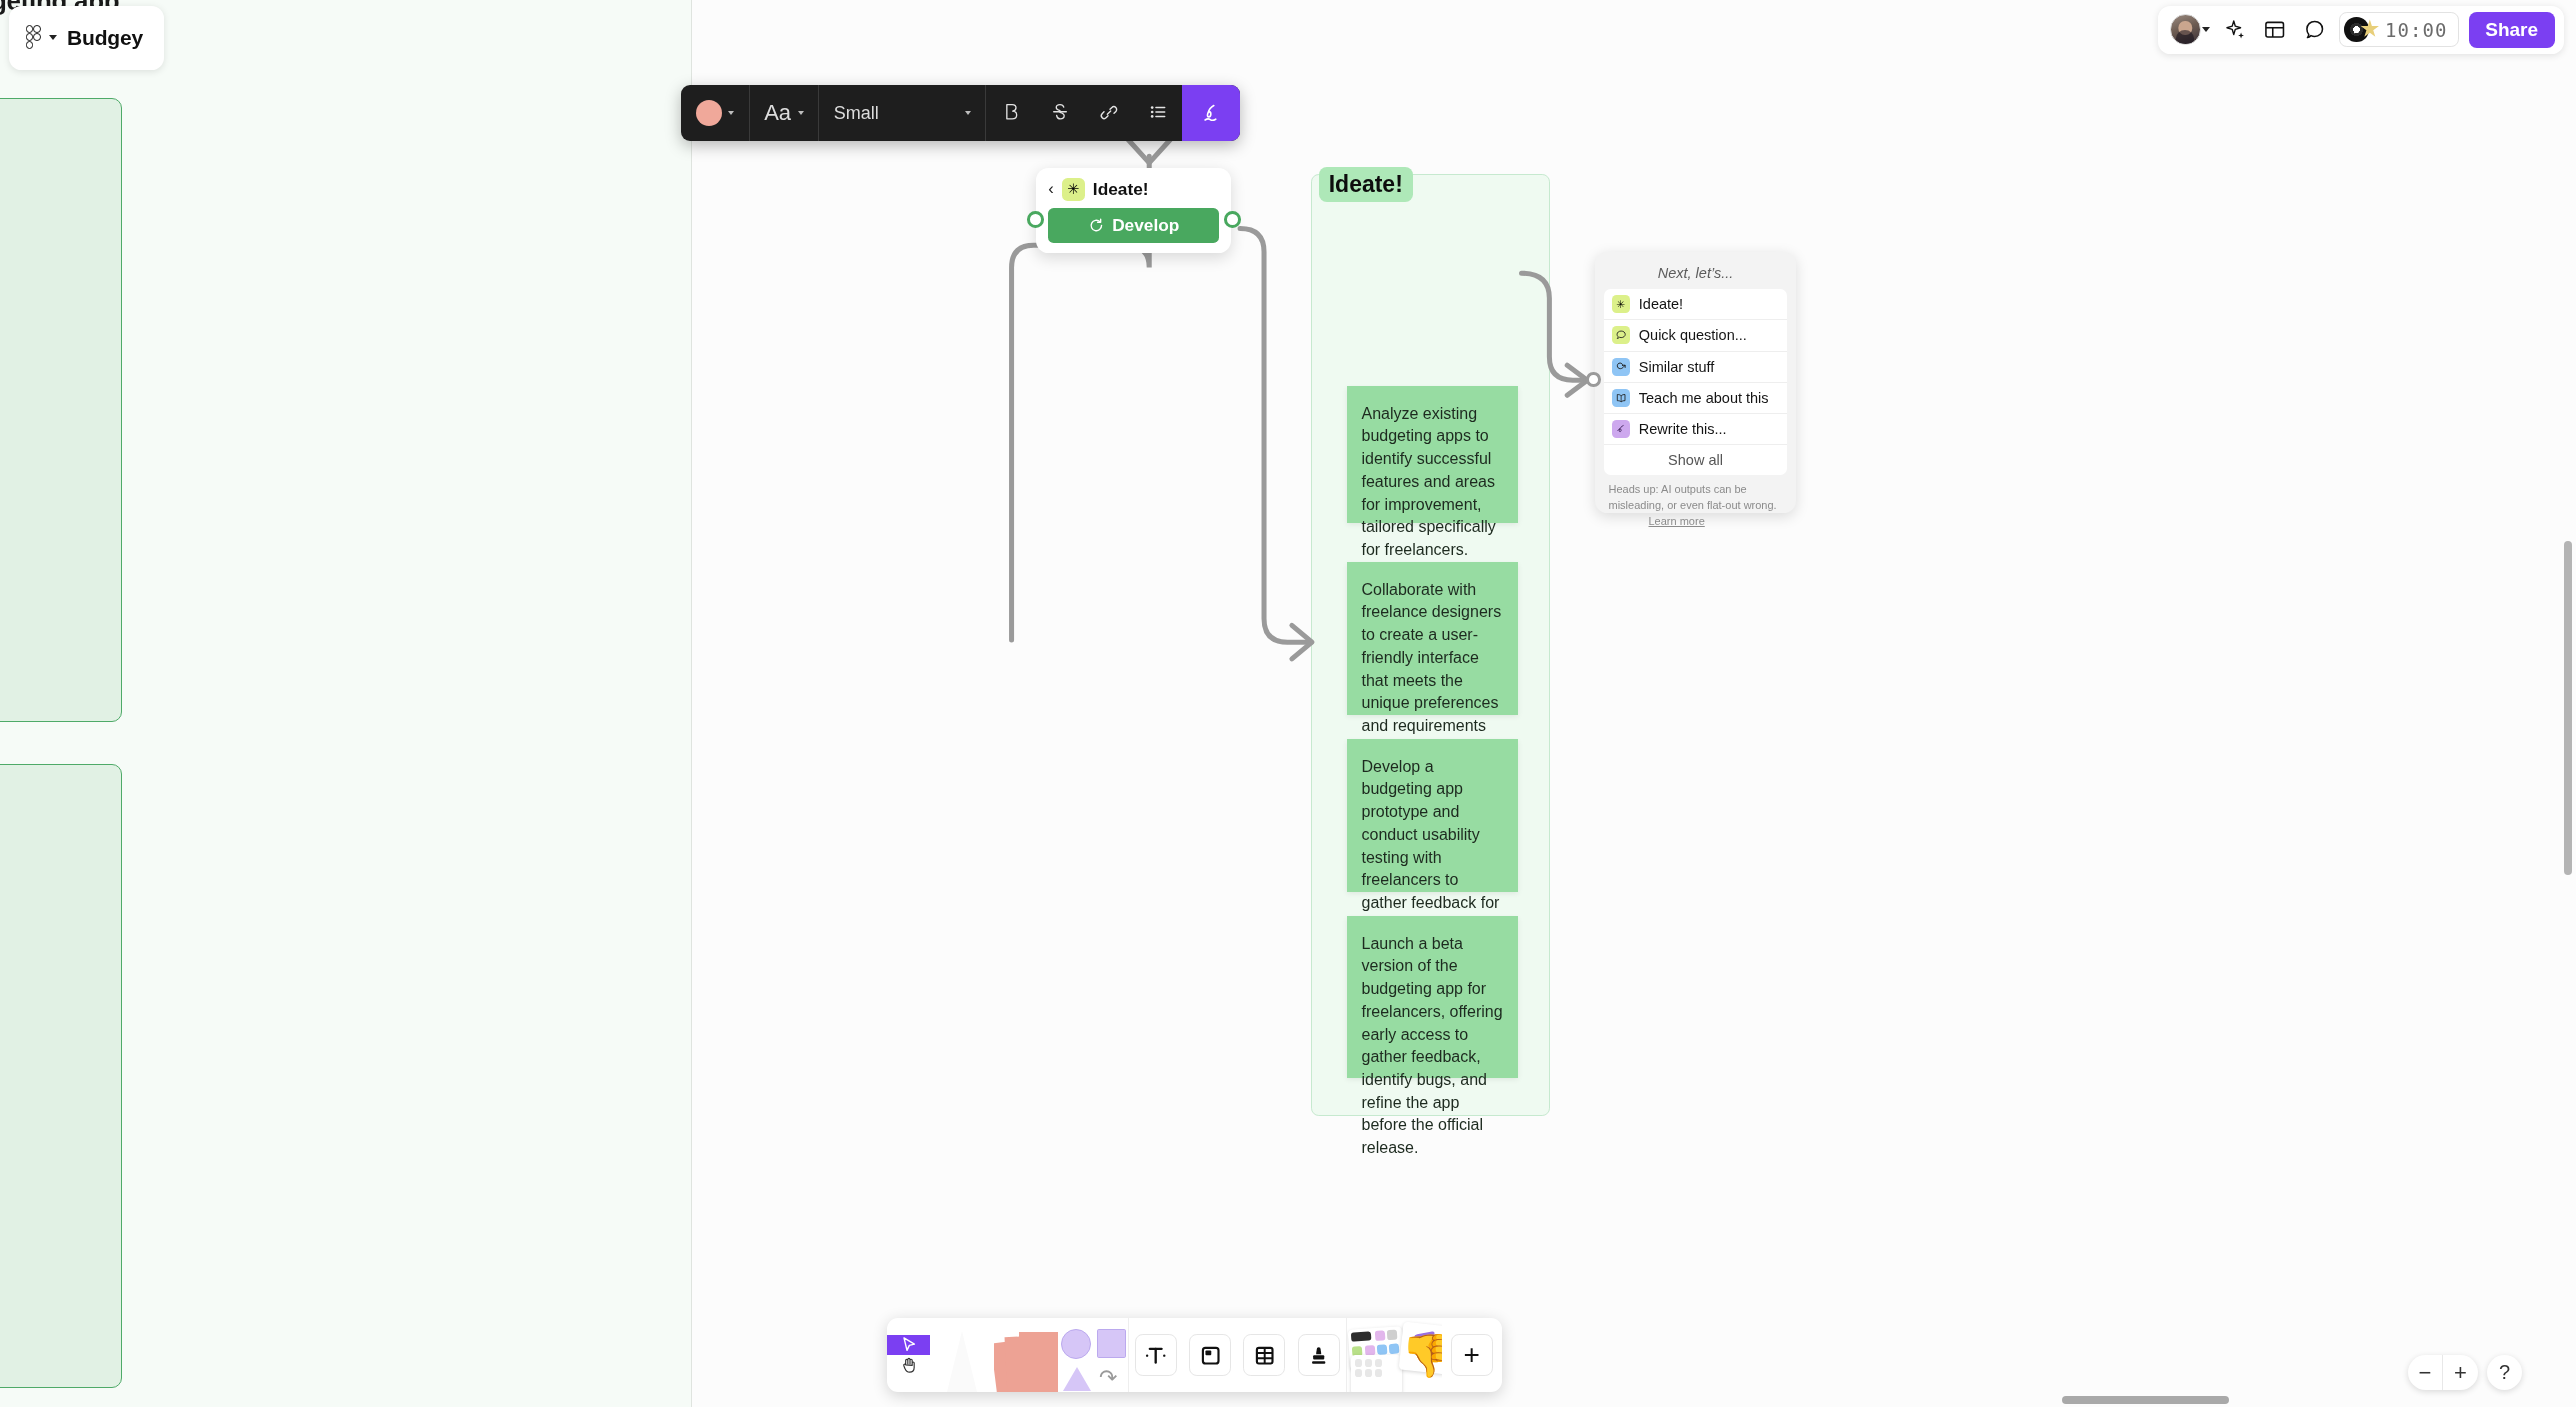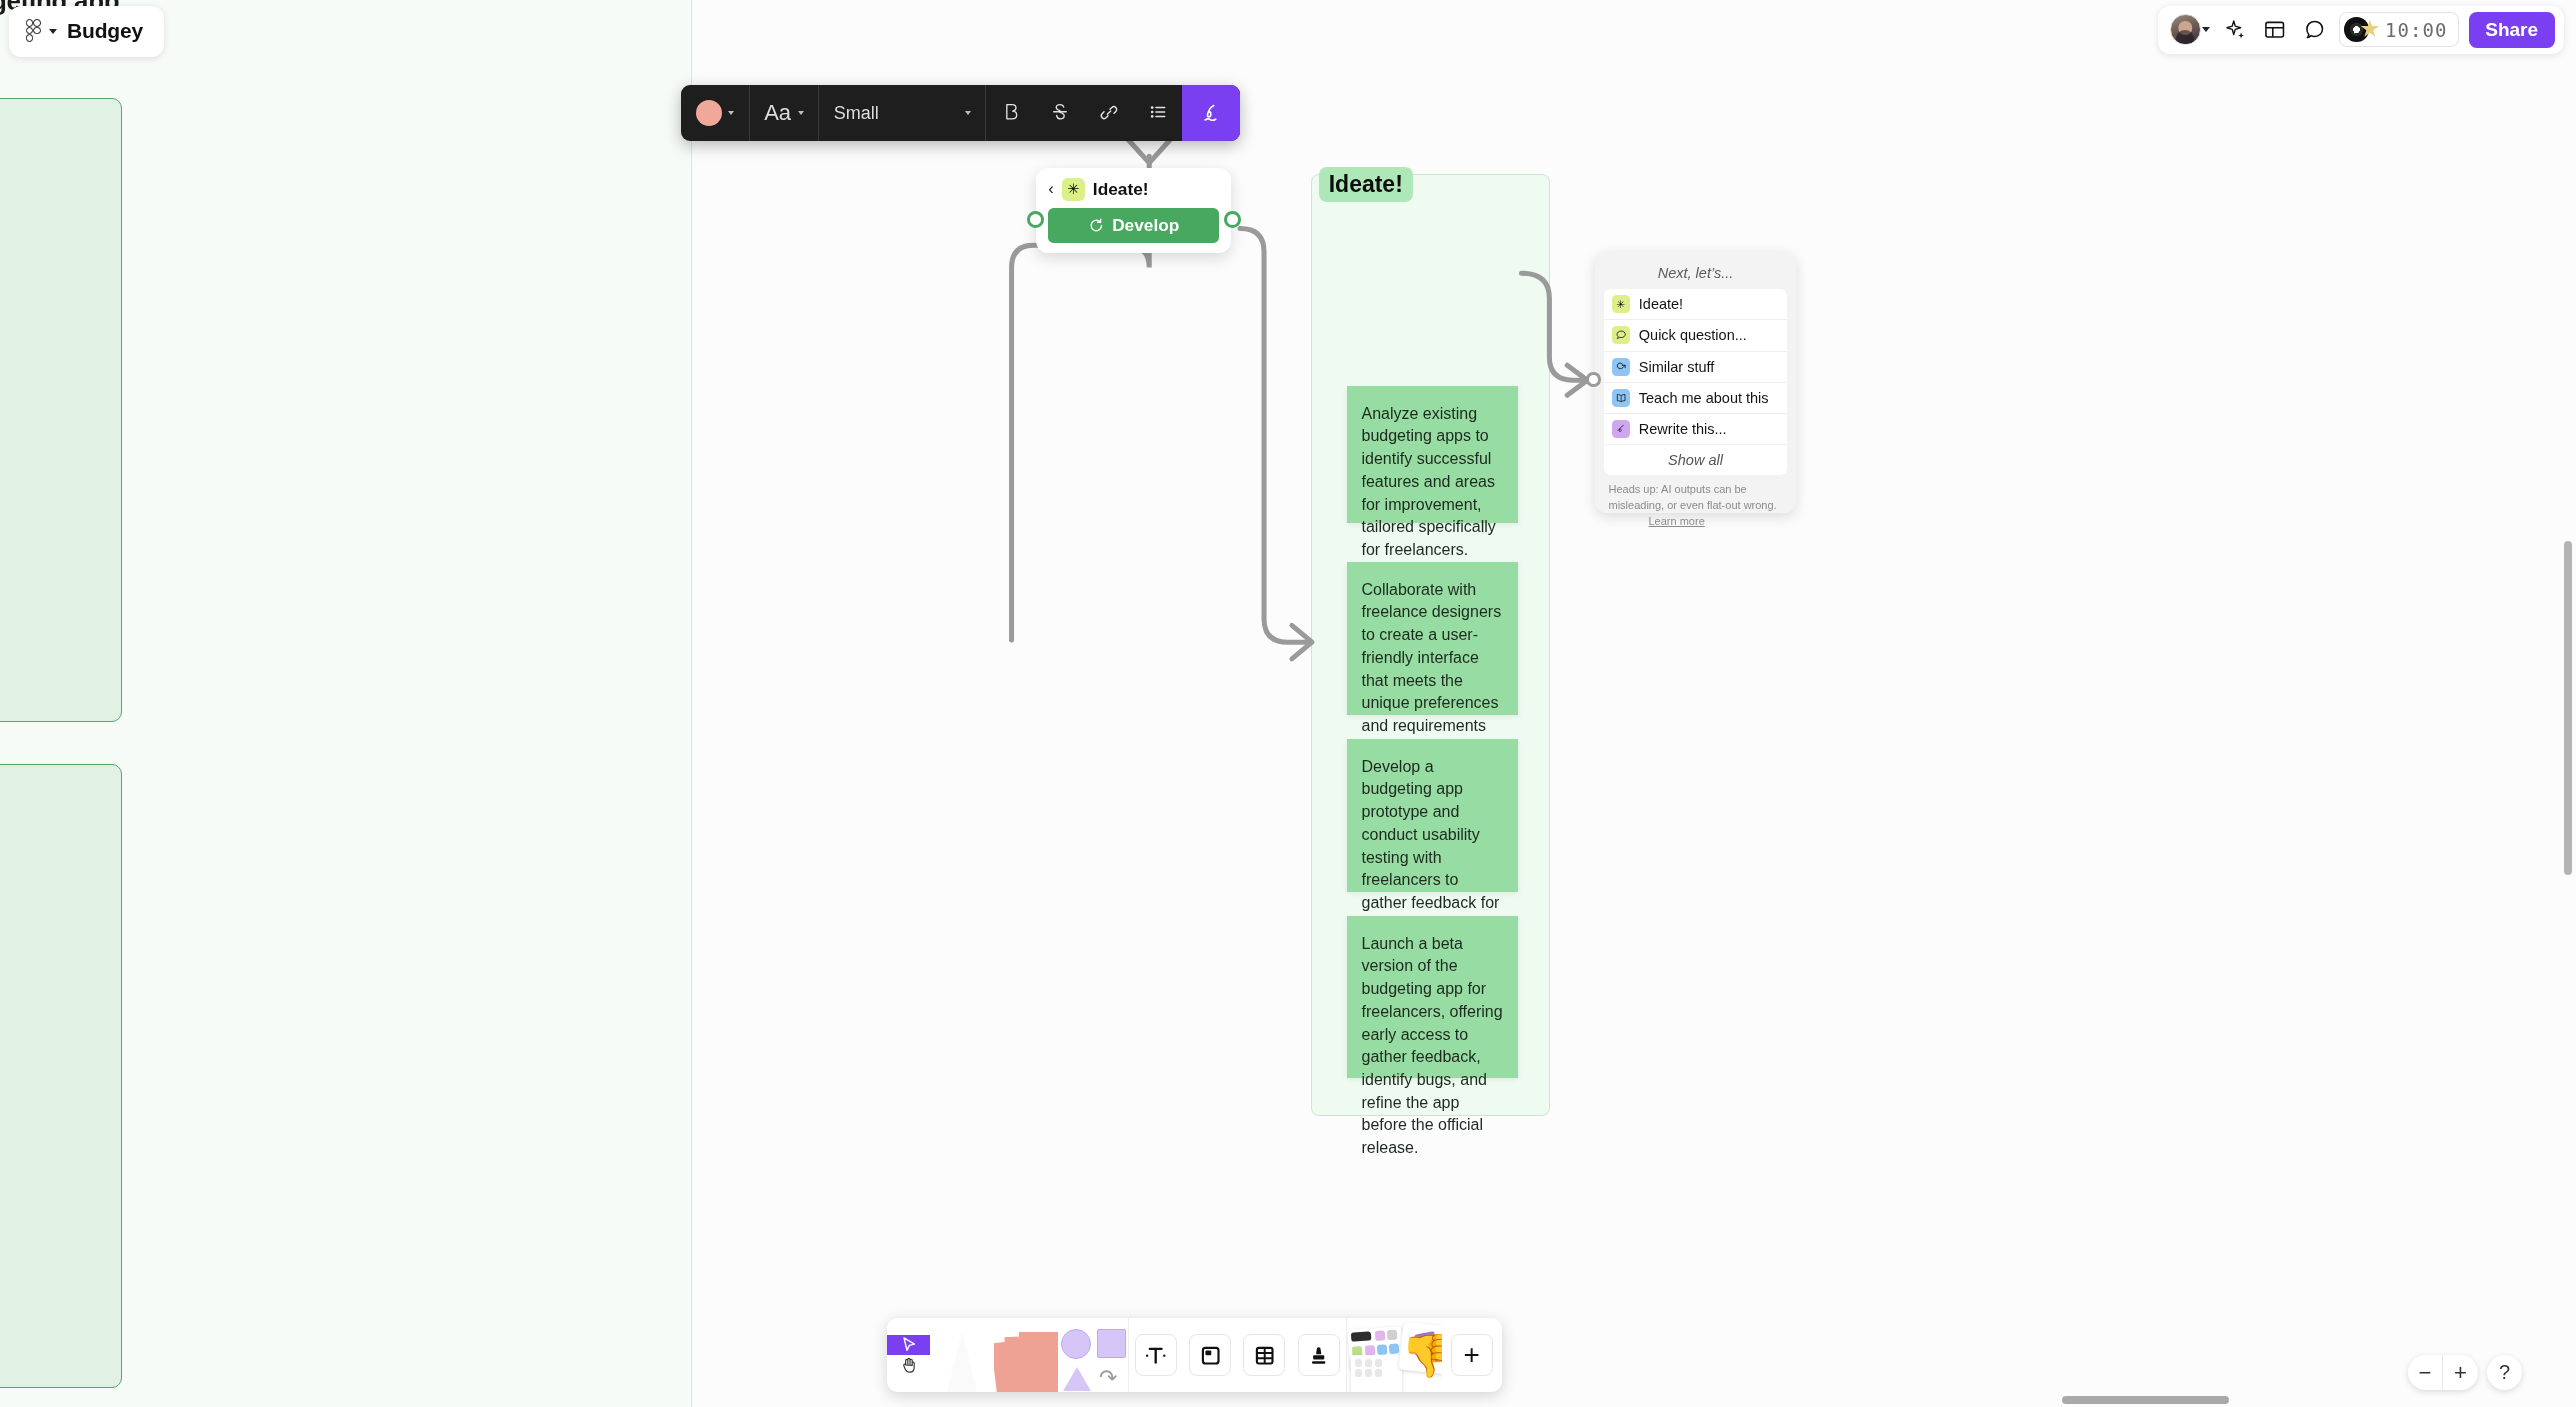--- a/index.html
+++ b/index.html
@@ -35,21 +35,21 @@
   .board-panel {
     position: absolute;
     left: 691px; top: 0; width: 1885px; height: 1408px;
     background: #fcfcfc;
     border-left: 1.1px solid #dfe4df;
   }
 
   
   .file-chip {
     position: absolute; left: 9px; top: 5.6px;
-    height: 51px; padding: 0 21px 0 16.7px;
+    height: 64px; padding: 0 21px 0 16.7px;
     background: #ffffff; border-radius: 12.3px;
     display: flex; align-items: center; gap: 10px;
     box-shadow: 0 1.7px 7.8px rgba(0,0,0,.10);
     z-index: 60;
   }
   .figjam-glyph { width: 16.7px; height: 24.5px; position: relative; }
   .figjam-glyph span {
     position: absolute; width: 7.8px; height: 7.8px;
     border: 1.4px solid #111; border-radius: 50%;
     background: #fff;
@@ -242,21 +242,21 @@
   .np-title { text-align: center; font-size: 14.5px; color: #5c5c5c; padding: 5.6px 0 7.8px; font-style: italic; }
   .np-list { background: #fff; border-radius: 6.7px; overflow: hidden; }
   .np-item {
     display: flex; align-items: center; gap: 9px;
     padding: 6.1px 7.8px; border-bottom: 0.8px solid #eee; cursor: pointer;
   }
   .np-ico { width: 18px; height: 18px; border-radius: 4.5px;
     display:flex;align-items:center;justify-content:center;font-size:10.6px;line-height:1; }
   .np-label { font-size: 14.5px; color: #141414; font-weight: 500; }
   .np-showall {
-    text-align: center; padding: 6.7px 0; font-size: 14.5px; color: #555; cursor: pointer; font-style: italic;
+    text-align: center; padding: 6.7px 0; font-size: 14.5px; color: #555; cursor: pointer;
   }
   .np-foot { padding: 7.8px 4.5px 0; font-size: 11px; color: #8b8b8b; line-height: 1.45; }
   .np-foot a { color: #8b8b8b; margin-left: 40px; }
 
   
   .conn { position: absolute; left: 0; top: 0; pointer-events: none; z-index: 30; }
 
   
   .bottom-bar {
     position: absolute; left: 887px; bottom: 15.6px;

